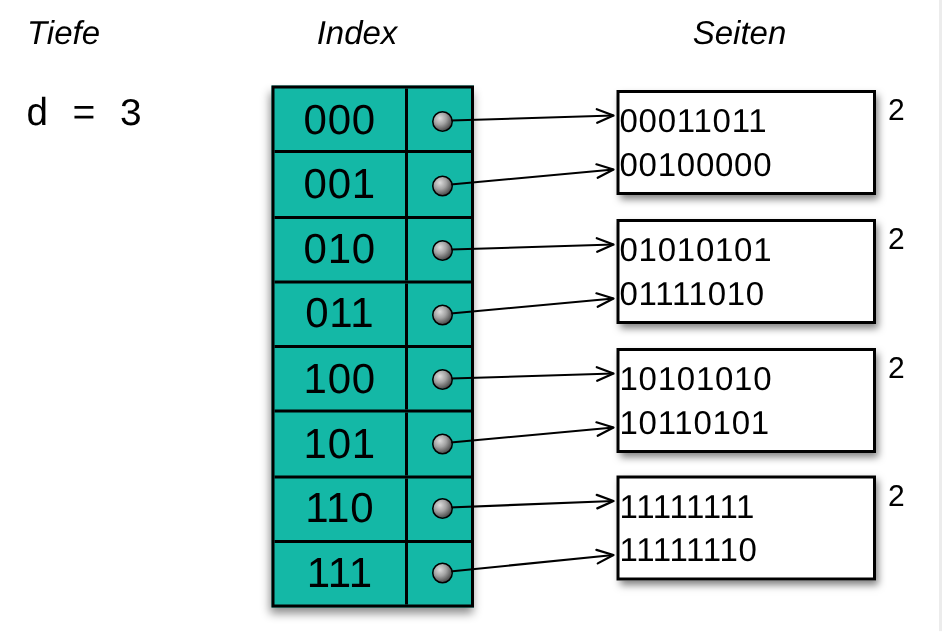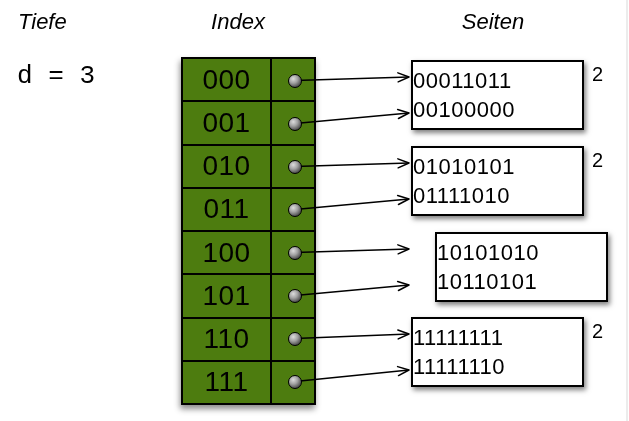--- a/index.html
+++ b/index.html
@@ -35,21 +35,21 @@
     font-family: Liberation Mono, monospace;
   }
   .index-table {
     position: absolute;
     left: 181px;
     top: 57px;
     width: 135px;
     height: 348px;
     box-sizing: border-box;
     border: 2px solid #000;
-    background: #4d7c0f;
+    background: #14b8a6;
     box-shadow: -1px 4px 6px rgba(0,0,0,0.45);
     display: flex;
     flex-direction: column;
   }
   .index-row {
     flex: 1;
     display: flex;
     border-bottom: 2px solid #000;
     box-sizing: border-box;
   }
@@ -192,21 +192,21 @@
       <div class="page-box" style="top: 60px;">
         <div class="page-entry">00011011</div>
         <div class="page-entry">00100000</div>
       </div>
       <div class="local-depth-badge" style="top: 63px;">2</div>
       <div class="page-box" style="top: 146px;">
         <div class="page-entry">01010101</div>
         <div class="page-entry">01111010</div>
       </div>
       <div class="local-depth-badge" style="top: 149px;">2</div>
-      <div class="page-box" style="top: 232px; margin-left: 24px;">
+      <div class="page-box" style="top: 232px;">
         <div class="page-entry">10101010</div>
         <div class="page-entry">10110101</div>
       </div>
       <div class="local-depth-badge" style="top: 235px;">2</div>
       <div class="page-box" style="top: 317px;">
         <div class="page-entry">11111111</div>
         <div class="page-entry">11111110</div>
       </div>
       <div class="local-depth-badge" style="top: 320px;">2</div>
     </div>

